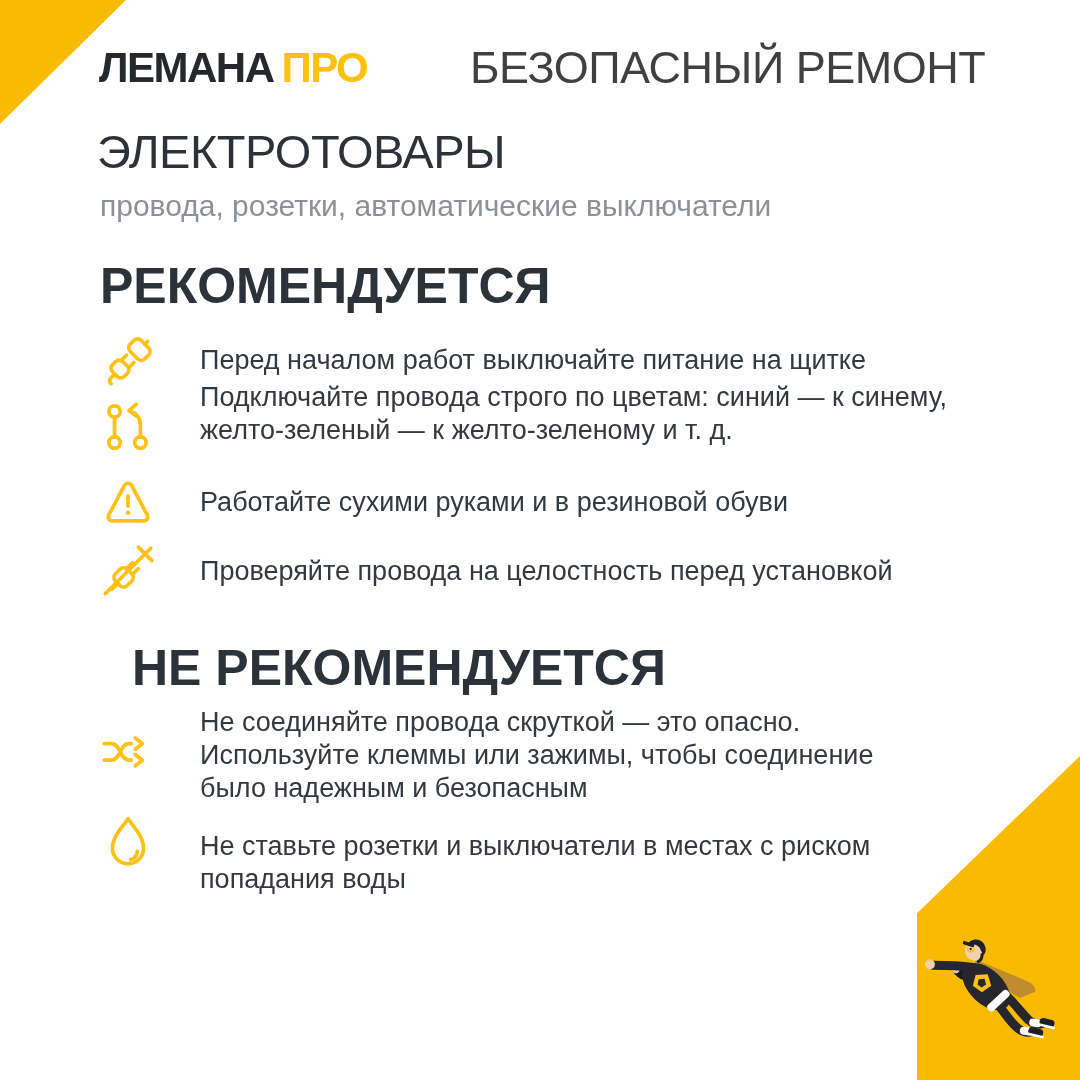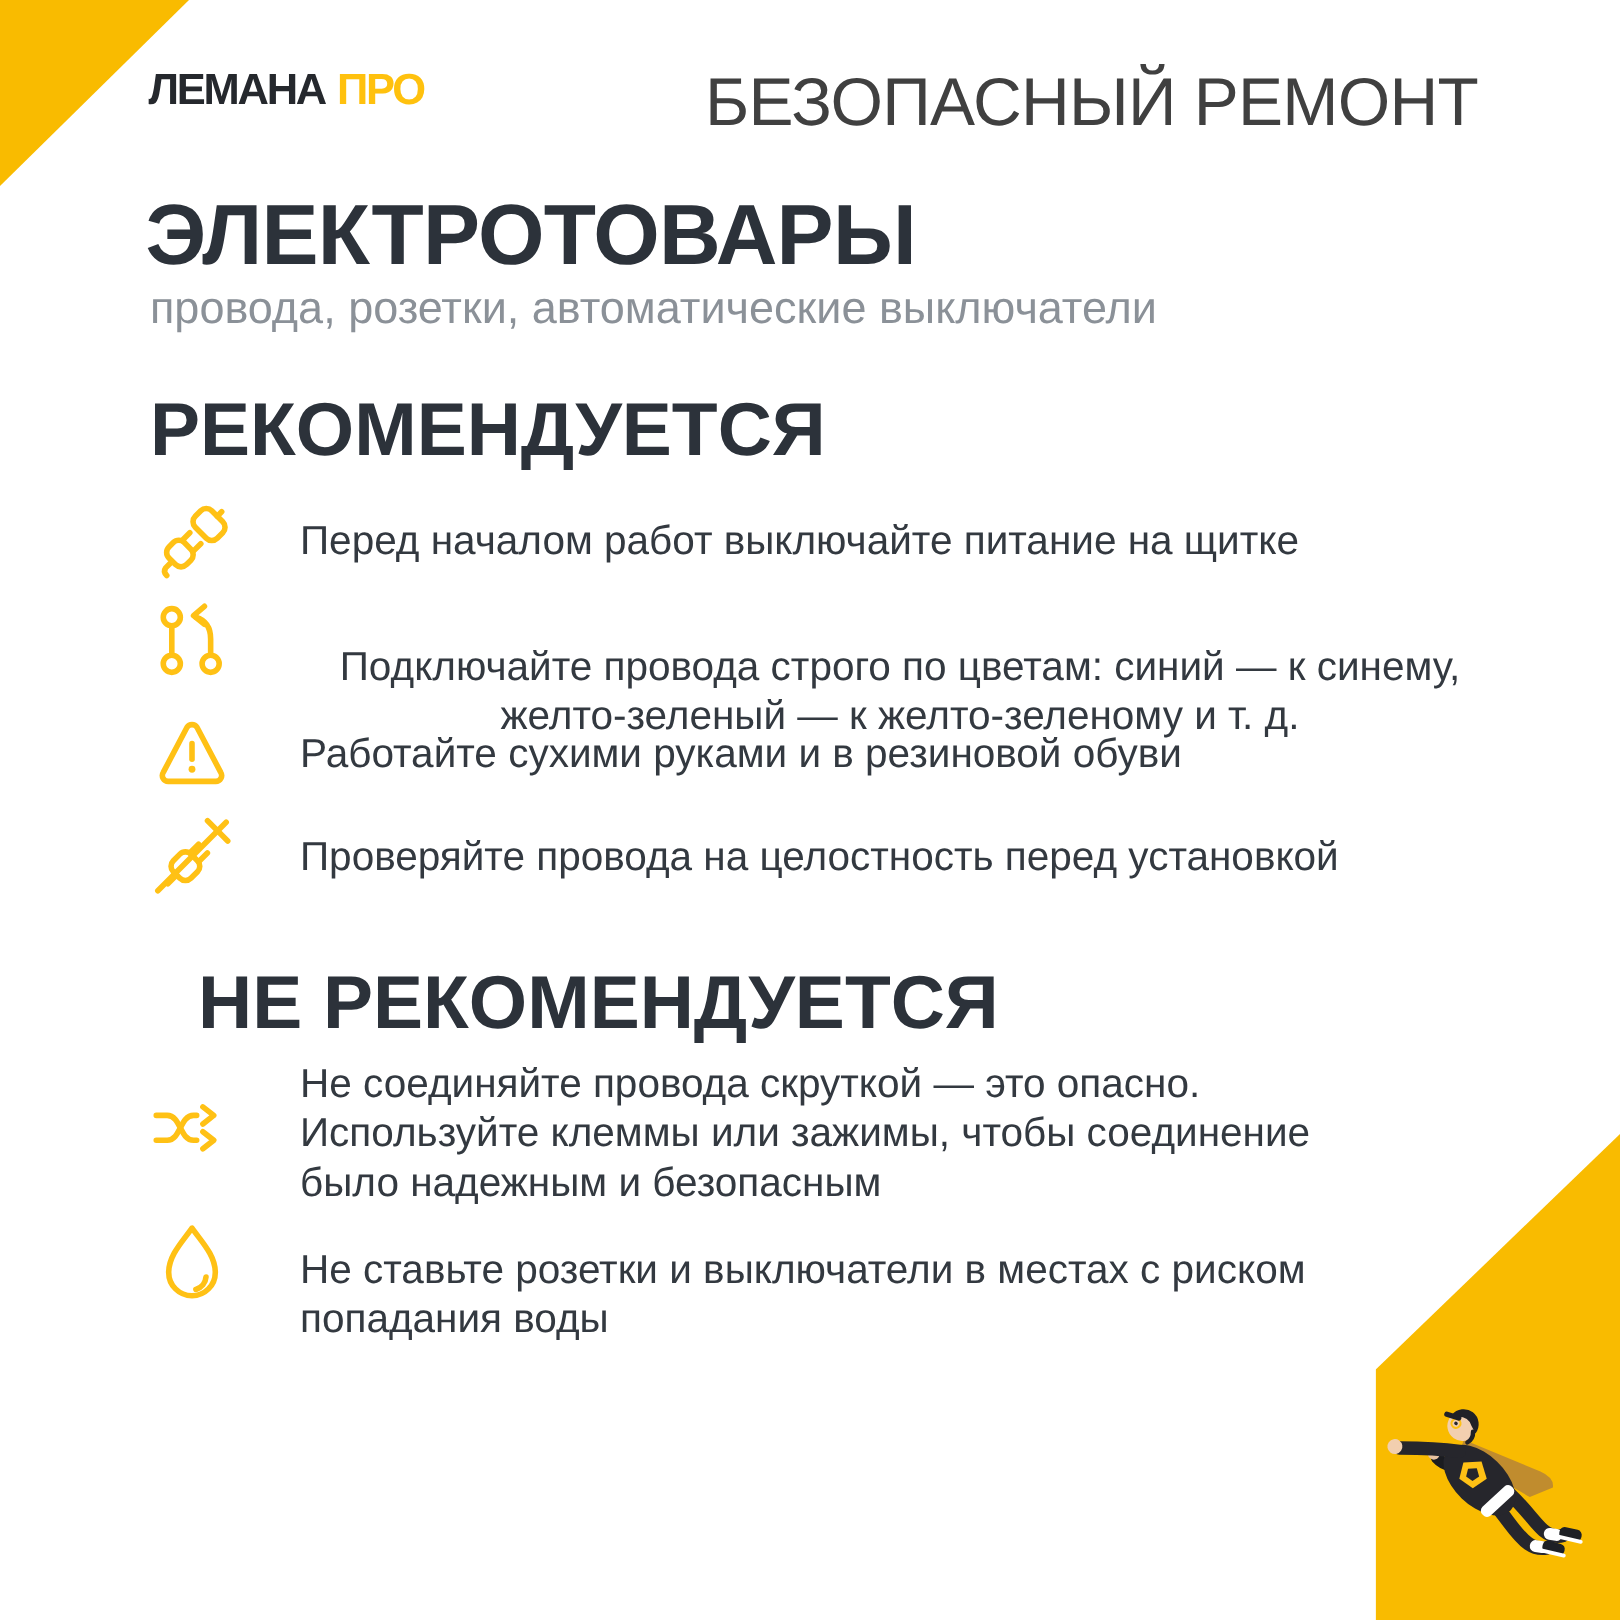--- a/index.html
+++ b/index.html
@@ -9,45 +9,45 @@
     color:#2C323A;
   }
   
   .tri-tl{position:absolute;left:0;top:0;width:126px;height:124px;background:#F9BB00;
     clip-path:polygon(0 0,100% 0,0 100%);}
   .corner-br{position:absolute;right:0;bottom:0;width:163px;height:324px;background:#F9BB00;
     clip-path:polygon(100% 0,100% 100%,0 100%,0 48.5%);}
   .mascot{position:absolute;left:912px;top:928px;width:158px;height:130px;}
 
   
-  .logo{position:absolute;left:99px;top:44px;font-size:29px;font-weight:900;
+  .logo{position:absolute;left:99px;top:44px;font-size:42px;font-weight:900;
     letter-spacing:-1.5px;color:#25282D;white-space:nowrap;text-align:center;}
   .logo .pro{color:#FFC10E;margin-left:8px;}
   .page-title{position:absolute;left:470px;top:42px;font-size:45px;font-weight:400;
     letter-spacing:-0.5px;color:#404040;white-space:nowrap;}
 
   
-  .hero-title{position:absolute;left:97px;top:124px;font-size:57px;font-weight:700;
+  .hero-title{position:absolute;left:97px;top:124px;font-size:47px;font-weight:400;
     letter-spacing:-0.5px;color:#2C323A;white-space:nowrap;}
   .hero-sub{position:absolute;left:100px;top:189px;font-size:30px;color:#8B9198;white-space:nowrap;}
 
   
   .sec-head{position:absolute;left:100px;font-size:50px;font-weight:800;color:#2C323A;white-space:nowrap;}
   .sec-head.s1{top:257px;}
   .sec-head.s2{top:639px;margin-left:32px;}
 
   
   .item-text{position:absolute;left:200px;font-size:27px;line-height:33px;color:#333940;}
   .ico-box{position:absolute;left:99px;width:58px;height:58px;}
   .ico-box svg{width:100%;height:100%;}
   .ico{stroke:#FFC115;stroke-width:3.6;fill:none;stroke-linecap:round;stroke-linejoin:round;}
   .ico-fill{fill:#FFC115;stroke:none;}
 
   .i1{top:332px;} .t1{top:344px;width:900px;}
-  .i2{top:398px;} .t2{top:428px;width:800px;text-align:center;}
+  .i2{top:398px;} .t2{top:381px;width:800px;}
   .i3{top:474px;} .t3{top:486px;width:900px;}
   .i4{top:542px;} .t4{top:555px;width:900px;}
   .i5{top:726px;} .t5{top:706px;width:745px;}
   .i6{top:812px;} .t6{top:830px;width:690px;}
 </style>
 </head>
 <body>
 
 <div class="tri-tl"></div>
 <div class="corner-br"></div>

